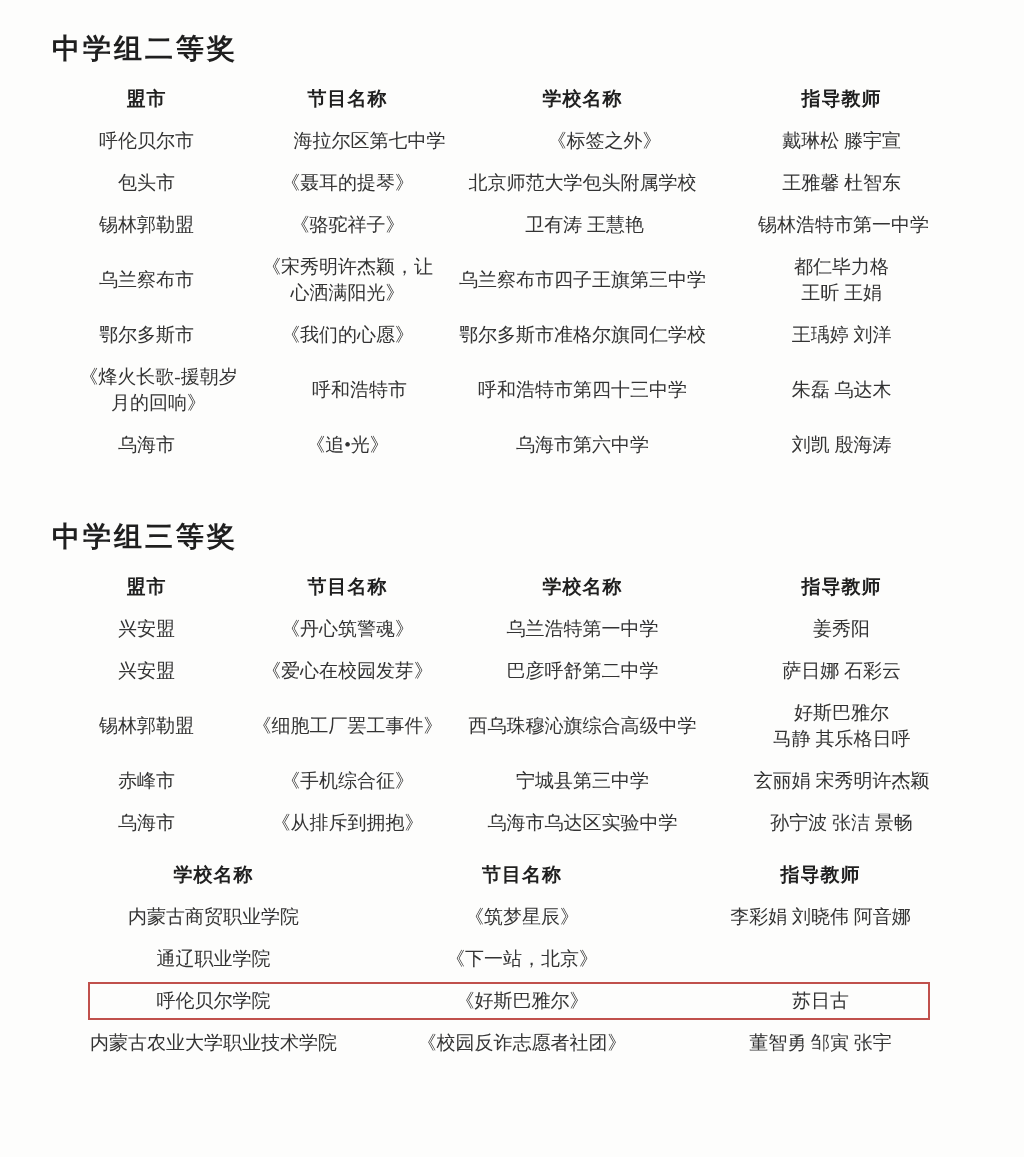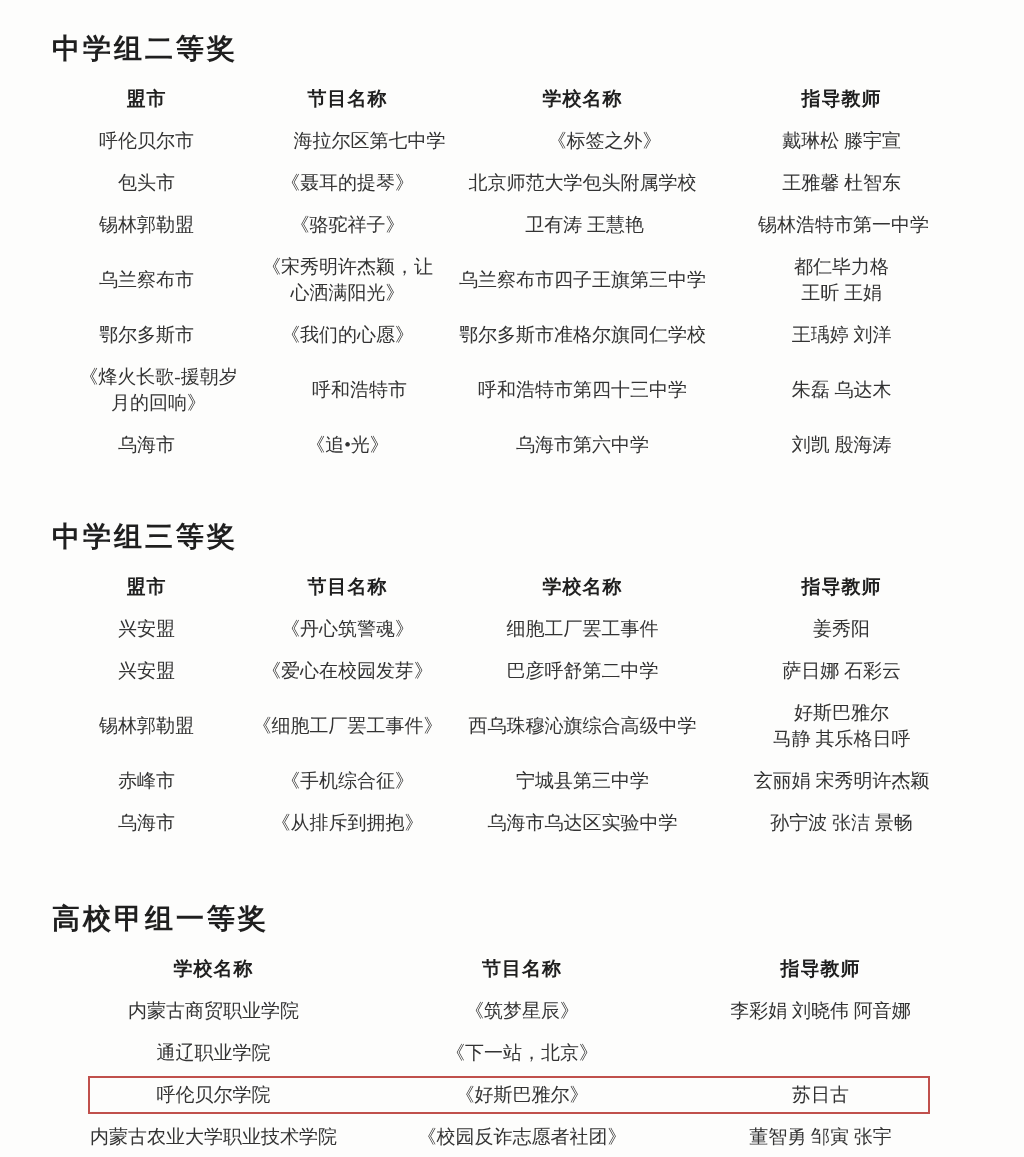--- a/index.html
+++ b/index.html
@@ -145,21 +145,21 @@
       <div class="tbl tbl4">
         <div class="row header">
           <div class="cell c0">盟市</div>
           <div class="cell c1">节目名称</div>
           <div class="cell c2">学校名称</div>
           <div class="cell c3">指导教师</div>
         </div>
         <div class="row">
           <div class="cell c0">兴安盟</div>
           <div class="cell c1">《丹心筑警魂》</div>
-          <div class="cell c2">细胞工厂罢工事件</div>
+          <div class="cell c2">乌兰浩特第一中学</div>
           <div class="cell c3">姜秀阳</div>
         </div>
         <div class="row">
           <div class="cell c0">兴安盟</div>
           <div class="cell c1">《爱心在校园发芽》</div>
           <div class="cell c2">巴彦呼舒第二中学</div>
           <div class="cell c3">萨日娜 石彩云</div>
         </div>
         <div class="row">
           <div class="cell c0">锡林郭勒盟</div>
@@ -177,21 +177,20 @@
         <div class="row">
           <div class="cell c0">乌海市</div>
           <div class="cell c1">《从排斥到拥抱》</div>
           <div class="cell c2">乌海市乌达区实验中学</div>
           <div class="cell c3">孙宁波 张洁 景畅</div>
         </div>
       </div>
     </div>
 
     <div class="section sec3">
-      <div class="section-title">高校甲组一等奖</div>
       <div class="tbl tbl3">
         <div class="row header">
           <div class="cell c0">学校名称</div>
           <div class="cell c1">节目名称</div>
           <div class="cell c2">指导教师</div>
         </div>
         <div class="row">
           <div class="cell c0">内蒙古商贸职业学院</div>
           <div class="cell c1">《筑梦星辰》</div>
           <div class="cell c2">李彩娟 刘晓伟 阿音娜</div>

